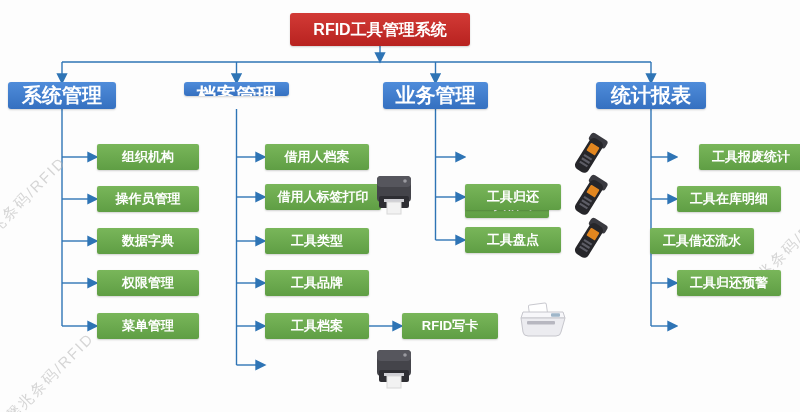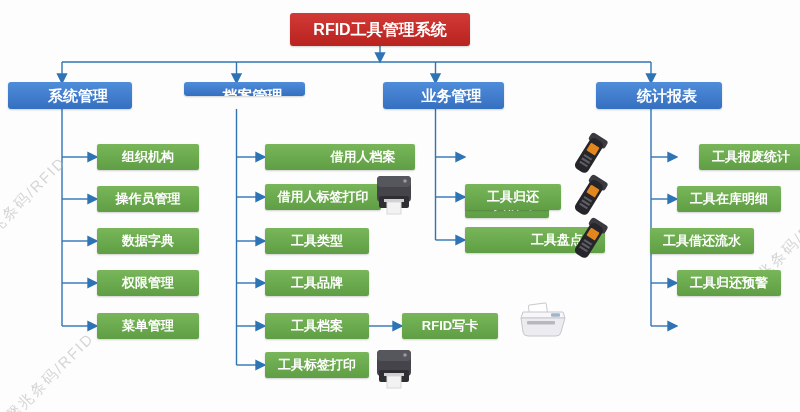--- a/index.html
+++ b/index.html
@@ -12,21 +12,21 @@
     position:absolute;color:#ffffff;text-align:center;
     border-radius:3px;box-shadow:0 1px 2px rgba(0,0,0,.18);
     white-space:nowrap;overflow:hidden;
   }
   .root{
     background:linear-gradient(#d23a36,#b8221f);
     font-size:16px;font-weight:bold;line-height:33px;
   }
   .branch{
     background:linear-gradient(#4f8cda,#3570c0);
-    font-size:15px;font-weight:bold;line-height:27px;padding-left:16px;
+    font-size:20px;font-weight:bold;line-height:27px;
   }
   .leaf{
     background:linear-gradient(#79b65a,#5f9e44);
     font-size:13px;font-weight:bold;line-height:26px;border-radius:2px;
   }
   .lines{position:absolute;left:0;top:0;z-index:0;}
   .node,.device{z-index:2;}
   .device{position:absolute;}
   .wm{
     position:absolute;color:#b5b5b5;opacity:.55;font-size:15px;
@@ -97,30 +97,29 @@
   <div class="node branch" style="left:184px;top:82px;width:105px;height:14px;">档案管理</div>
   <div class="node branch" style="left:383px;top:82px;width:105px;height:27px;">业务管理</div>
   <div class="node branch" style="left:596px;top:82px;width:110px;height:27px;">统计报表</div>
 
   <div class="node leaf" style="left:97px;top:144px;width:102px;height:26px;">组织机构</div>
   <div class="node leaf" style="left:97px;top:186px;width:102px;height:26px;">操作员管理</div>
   <div class="node leaf" style="left:97px;top:228px;width:102px;height:26px;">数据字典</div>
   <div class="node leaf" style="left:97px;top:270px;width:102px;height:26px;">权限管理</div>
   <div class="node leaf" style="left:97px;top:313px;width:102px;height:26px;">菜单管理</div>
 
-  <div class="node leaf" style="left:265px;top:144px;width:104px;height:26px;padding-left:46px;">借用人档案</div>
+  <div class="node leaf" style="left:265px;top:144px;width:104px;height:26px;">借用人档案</div>
   <div class="node leaf" style="left:265px;top:184px;width:116px;height:26px;">借用人标签打印</div>
   <div class="node leaf" style="left:265px;top:228px;width:104px;height:26px;">工具类型</div>
   <div class="node leaf" style="left:265px;top:270px;width:104px;height:26px;">工具品牌</div>
   <div class="node leaf" style="left:265px;top:313px;width:104px;height:26px;">工具档案</div>
-  <div class="node leaf" style="left:265px;top:352px;width:104px;height:26px;">工具标签打印</div>
 
   <div class="node leaf" style="left:465px;top:144px;width:84px;height:26px;margin-top:48px;">工具借出</div>
   <div class="node leaf" style="left:465px;top:184px;width:96px;height:26px;">工具归还</div>
-  <div class="node leaf" style="left:465px;top:227px;width:96px;height:26px;padding-left:44px;">工具盘点</div>
+  <div class="node leaf" style="left:465px;top:227px;width:96px;height:26px;">工具盘点</div>
 
   <div class="node leaf" style="left:402px;top:313px;width:96px;height:26px;">RFID写卡</div>
 
   <div class="node leaf" style="left:699px;top:144px;width:104px;height:26px;">工具报废统计</div>
   <div class="node leaf" style="left:677px;top:186px;width:104px;height:26px;">工具在库明细</div>
   <div class="node leaf" style="left:650px;top:228px;width:104px;height:26px;">工具借还流水</div>
   <div class="node leaf" style="left:677px;top:270px;width:104px;height:26px;">工具归还预警</div>
 
   <div class="device" style="left:374px;top:172px;">
     <svg width="40" height="46" viewBox="0 0 40 46">

